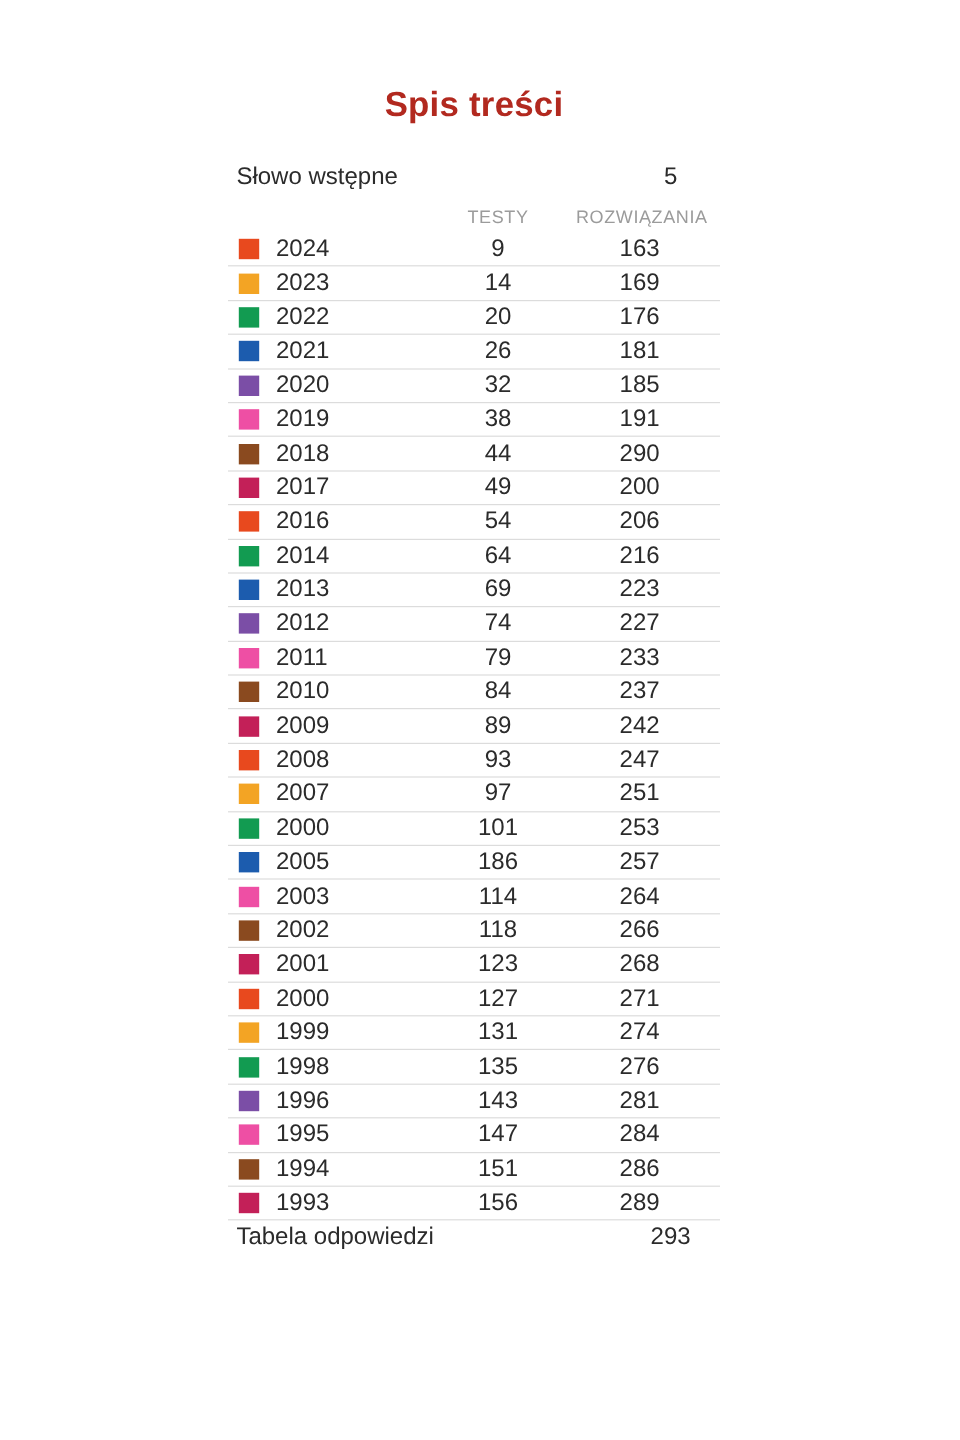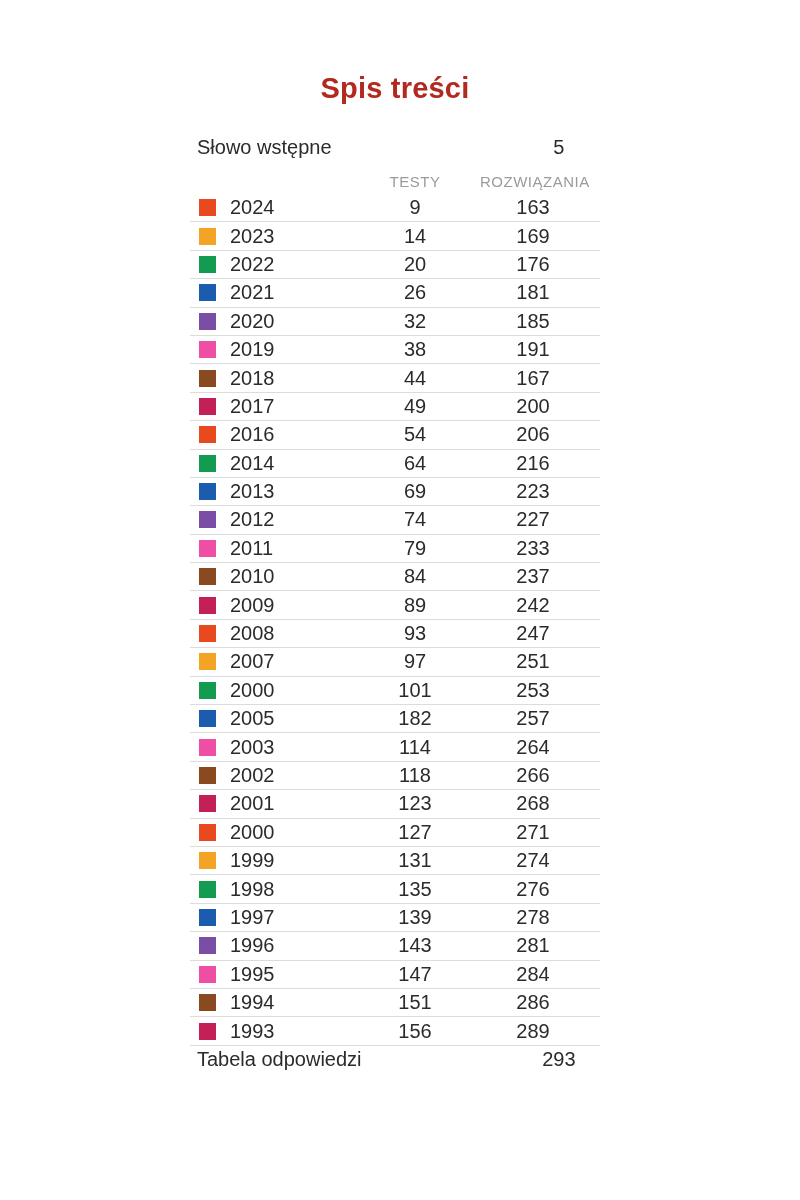--- a/index.html
+++ b/index.html
@@ -108,21 +108,21 @@
     </div>
     <div class="c2 num">38</div>
     <div class="c3 num">191</div>
   </div>
         <div class="row year-row">
     <div class="c1">
       <span class="sq" style="background: rgb(138, 74, 31);"></span>
       <span class="year">2018</span>
     </div>
     <div class="c2 num">44</div>
-    <div class="c3 num">167</div>
+    <div class="c3 num">290</div>
   </div>
         <div class="row year-row">
     <div class="c1">
       <span class="sq" style="background: rgb(195, 32, 88);"></span>
       <span class="year">2017</span>
     </div>
     <div class="c2 num">49</div>
     <div class="c3 num">200</div>
   </div>
         <div class="row year-row">
@@ -203,21 +203,21 @@
       <span class="year">2000</span>
     </div>
     <div class="c2 num">101</div>
     <div class="c3 num">253</div>
   </div>
         <div class="row year-row">
     <div class="c1">
       <span class="sq" style="background: rgb(28, 92, 174);"></span>
       <span class="year">2005</span>
     </div>
-    <div class="c2 num">182</div>
+    <div class="c2 num">186</div>
     <div class="c3 num">257</div>
   </div>
         <div class="row year-row">
     <div class="c1">
       <span class="sq" style="background: rgb(238, 79, 164);"></span>
       <span class="year">2003</span>
     </div>
     <div class="c2 num">114</div>
     <div class="c3 num">264</div>
   </div>
@@ -253,28 +253,20 @@
     <div class="c2 num">131</div>
     <div class="c3 num">274</div>
   </div>
         <div class="row year-row">
     <div class="c1">
       <span class="sq" style="background: rgb(18, 155, 81);"></span>
       <span class="year">1998</span>
     </div>
     <div class="c2 num">135</div>
     <div class="c3 num">276</div>
-  </div>
-        <div class="row year-row">
-    <div class="c1">
-      <span class="sq" style="background: rgb(28, 92, 174);"></span>
-      <span class="year">1997</span>
-    </div>
-    <div class="c2 num">139</div>
-    <div class="c3 num">278</div>
   </div>
         <div class="row year-row">
     <div class="c1">
       <span class="sq" style="background: rgb(123, 78, 166);"></span>
       <span class="year">1996</span>
     </div>
     <div class="c2 num">143</div>
     <div class="c3 num">281</div>
   </div>
         <div class="row year-row">

